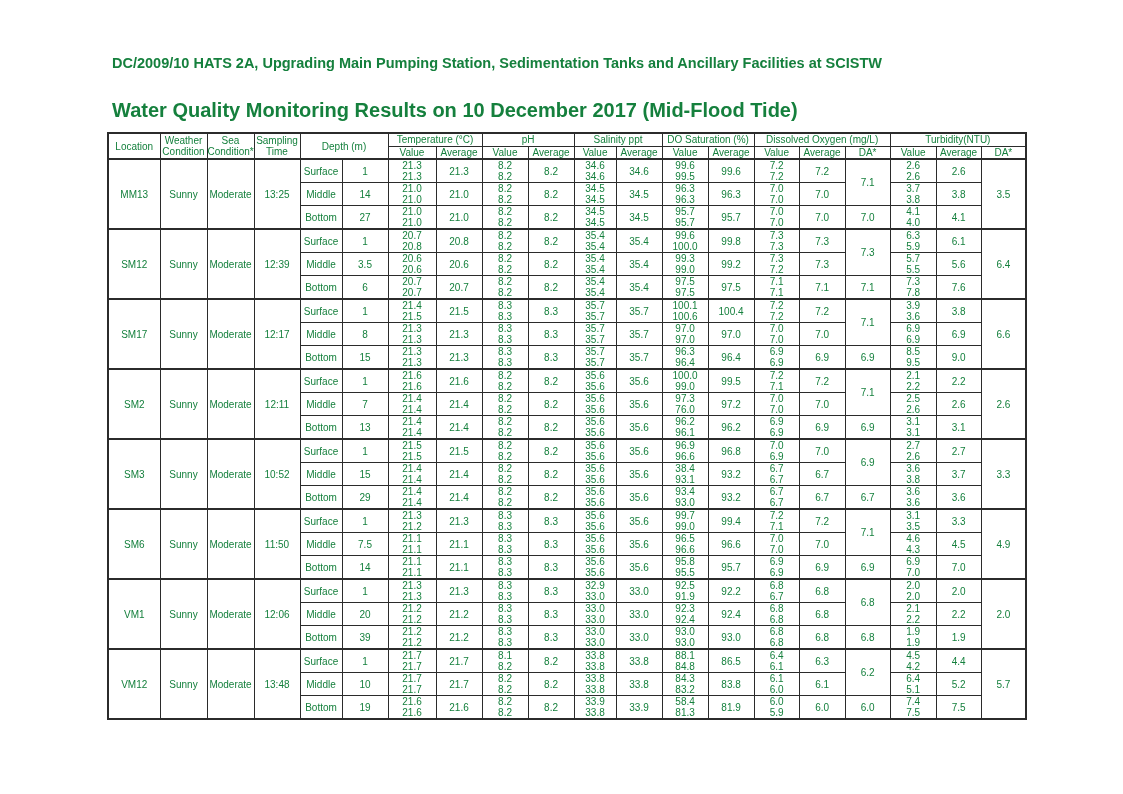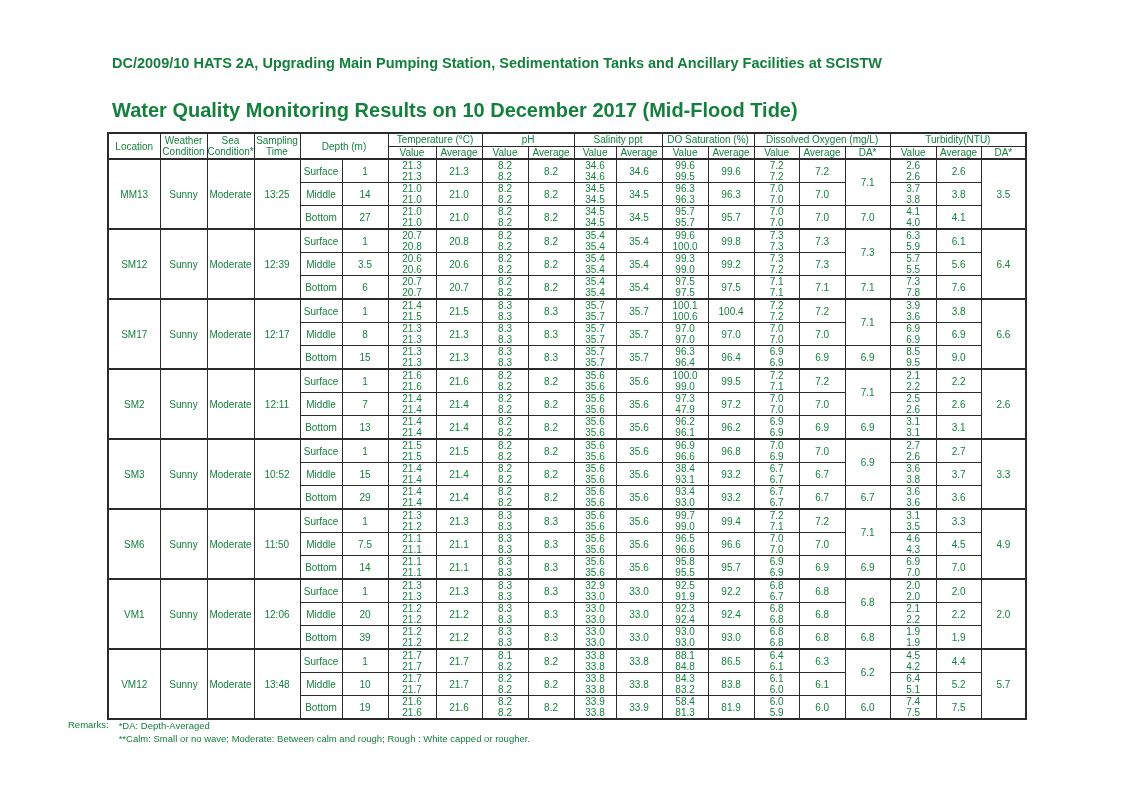--- a/index.html
+++ b/index.html
@@ -470,21 +470,21 @@
             <div>8.2</div>
           </td>
           <td>8.2</td>
           <td>
             <div>35.6</div>
             <div>35.6</div>
           </td>
           <td>35.6</td>
           <td>
             <div>97.3</div>
-            <div>47.9</div>
+            <div>76.0</div>
           </td>
           <td>97.2</td>
           <td>
             <div>7.0</div>
             <div>7.0</div>
           </td>
           <td>7.0</td>
           <td>
             <div>2.5</div>
             <div>2.6</div>
@@ -958,20 +958,13 @@
           <td>6.0</td>
           <td>
             <div>7.4</div>
             <div>7.5</div>
           </td>
           <td>7.5</td>
         </tr>
       </tbody>
   </table>
 
-  <div class="remarks">
-    <div class="remarks-label">Remarks:</div>
-    <div class="remarks-lines">
-      <div>*DA: Depth-Averaged</div>
-      <div>**Calm: Small or no wave; Moderate: Between calm and rough; Rough : White capped or rougher.</div>
-    </div>
-  </div>
 </div>
 
 </body></html>

